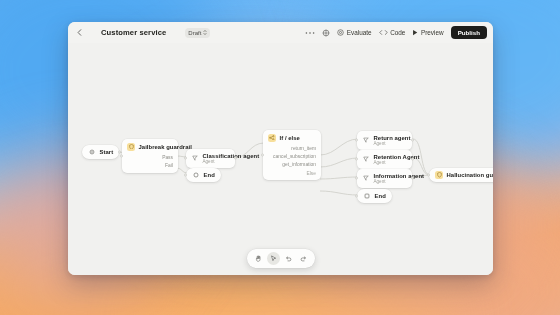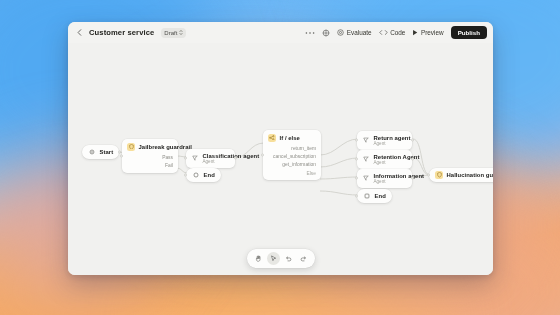--- a/index.html
+++ b/index.html
@@ -35,21 +35,21 @@
     background: #f3f3f1; border-radius: 7px;
     box-shadow: 0 10px 26px rgba(40,40,60,.28), 0 2px 6px rgba(40,40,60,.16);
     overflow: hidden; display: flex; flex-direction: column;
   }
 
   
   #header {
     height: 21px; flex: 0 0 21px; display: flex; align-items: center;
     padding: 0 6px 0 6px; background: #f3f3f1; position: relative; z-index: 5;
   }
-  .hdr-left { display: flex; gap: 5px; }
+  .hdr-left { display: flex; gap: 17px; }
   .back-btn {
     width: 10px; height: 10px; display: flex; align-items: center; justify-content: center;
     color: #5e5e5c; font-size: 8px; line-height: 1; cursor: pointer;
   }
   .app-title { font-size: 7.6px; color: #23231f; font-weight: 600; letter-spacing: .1px; white-space: nowrap; }
   .draft-chip {
     display: flex; align-items: center; gap: 2px; background: #e6e6e3;
     border-radius: 4px; padding: 1.5px 3px; margin-left: 2px; cursor: pointer;
   }
   .draft-chip .txt { font-size: 6px; color: #4c4c49; }

